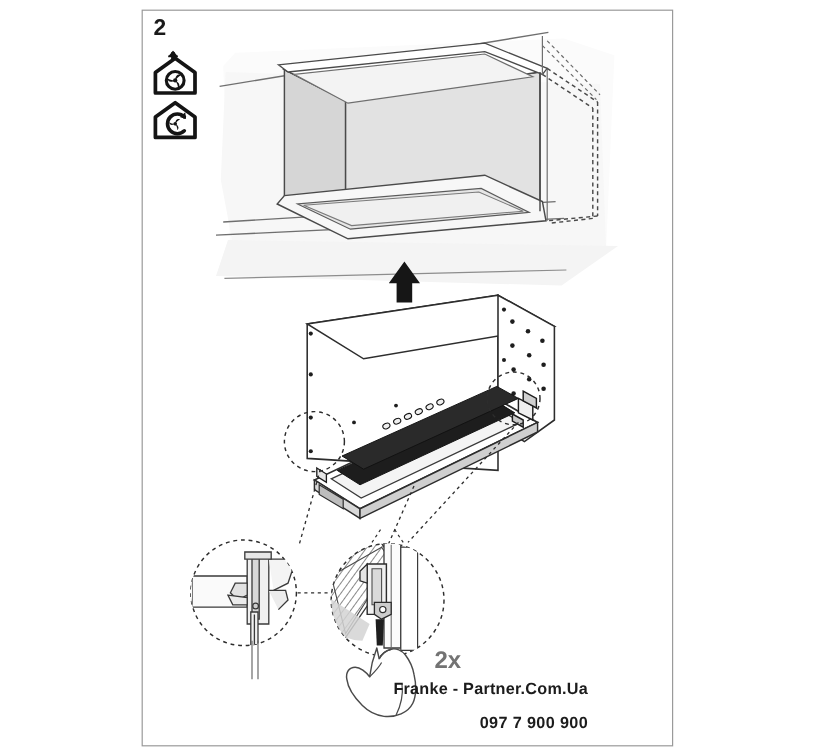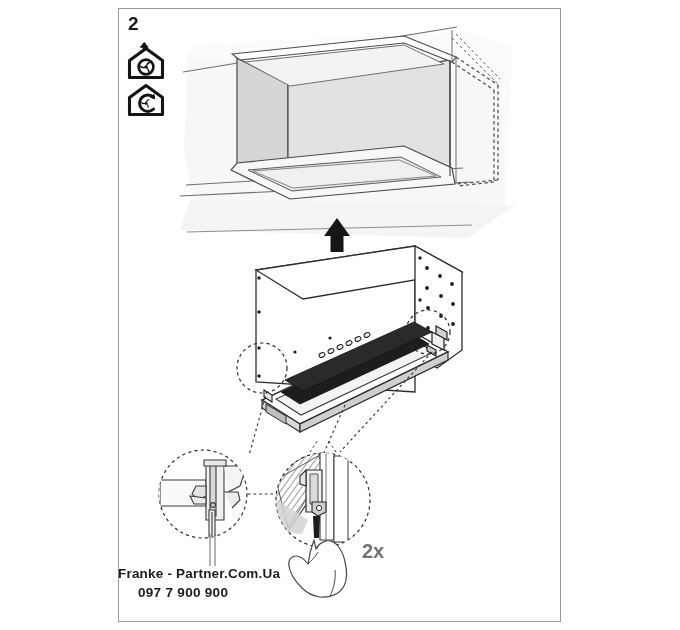--- a/index.html
+++ b/index.html
@@ -41,36 +41,36 @@
   .mode-icon{display:block;}
   #svg-main{
     position:absolute;
     left:0;top:0;
     width:680px;height:630px;
   }
   #watermark{
     position:absolute;
     left:118px;top:566px;
     width:372px;
-    text-align:left;
+    text-align:right;
     color:#1c1c1c;
     line-height:1.25;
   }
   #wm-site{
     font-size:13.5px;
     font-weight:bold;
     letter-spacing:.2px;
     display:block;
   }
   #wm-phone{
     font-size:13.5px;
     font-weight:bold;
     letter-spacing:.3px;
     display:block;
-    margin-top:2px;
+    margin-top:12px;
     padding-left:20px;
   }
   #qty-label{
     position:absolute;
     left:362px;top:540px;
     font-size:20px;
     font-weight:bold;
     color:#737373;
   }
 </style>

